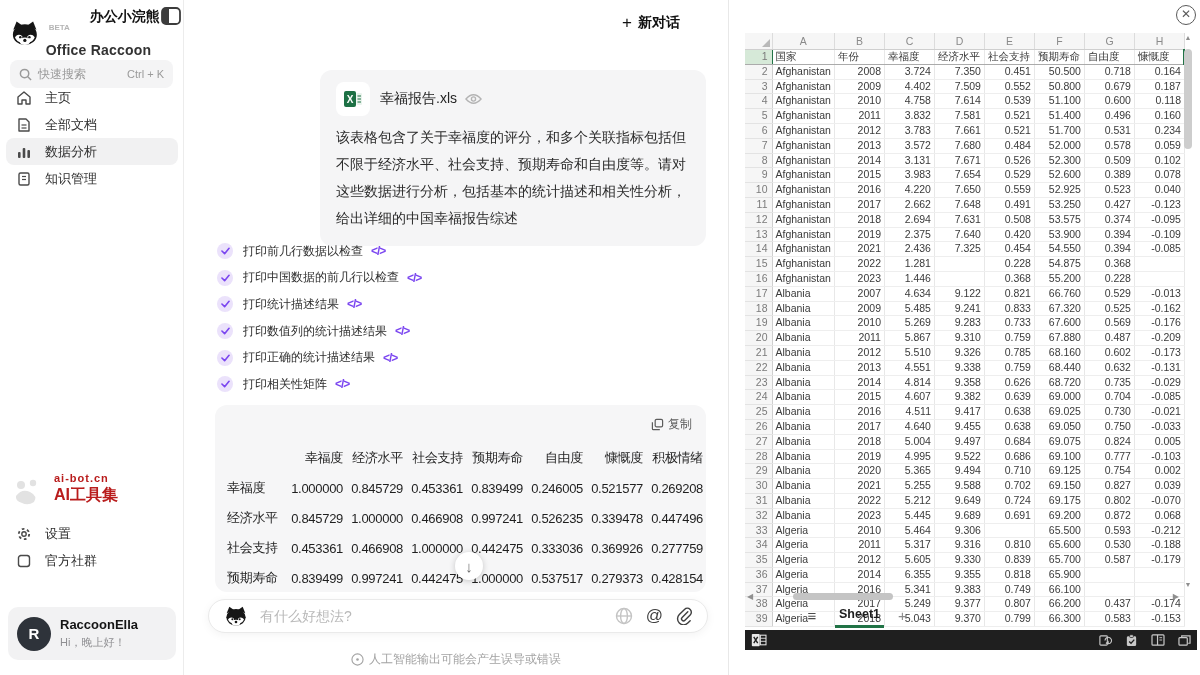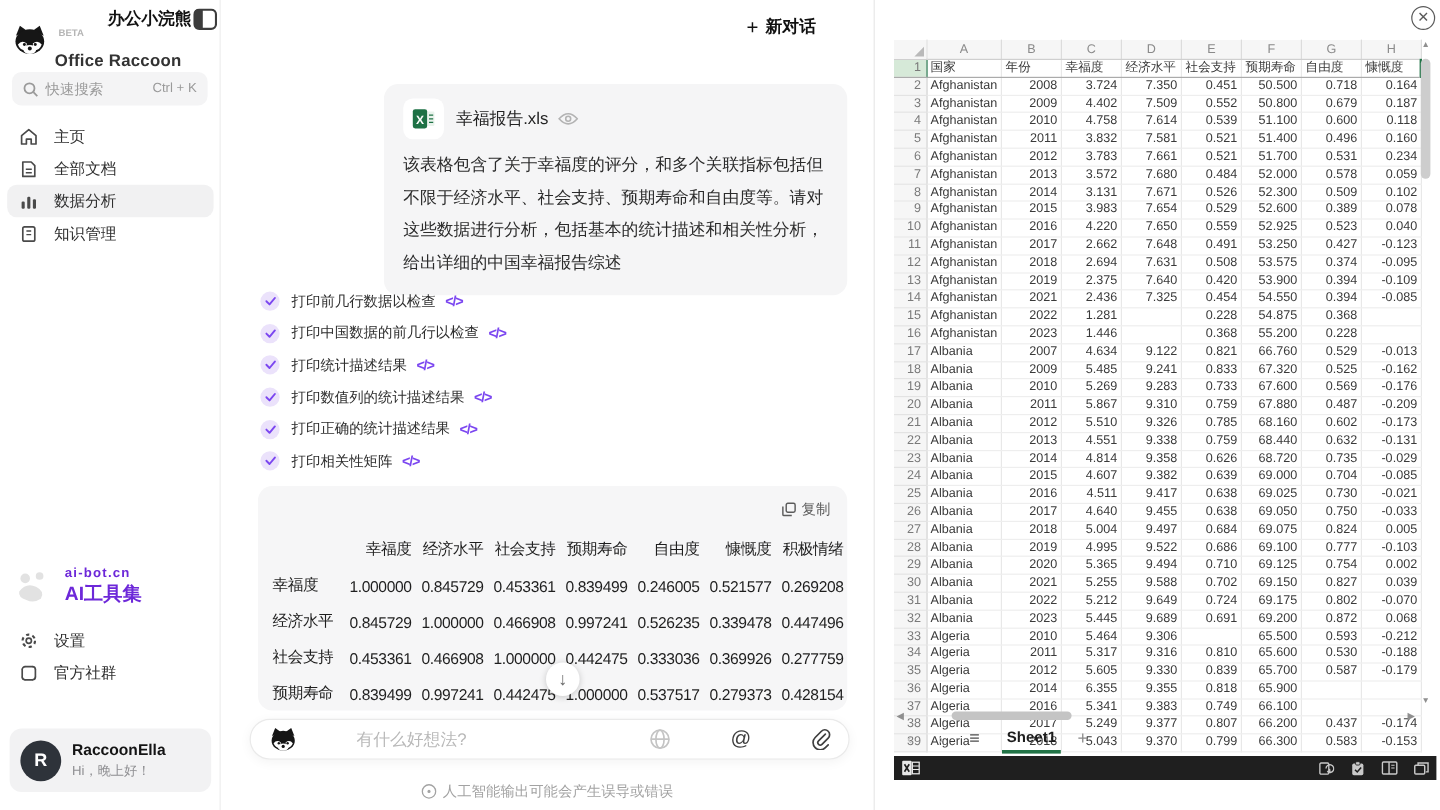--- a/index.html
+++ b/index.html
@@ -17,26 +17,26 @@
   .logo-txt { margin-left:6px; line-height:1; }
   .logo-title { font-size:14px; font-weight:700; color:#111;margin-left:44px; }
   .logo-beta { font-size:8px; color:#b5b5b5; font-weight:600; margin-left:3px; vertical-align:top; }
   .logo-sub { font-size:14px; font-weight:700; color:#333; margin-top:3px; letter-spacing:.2px; }
   .collapse-btn { position:absolute; right:0; top:4px; width:24px; height:24px; display:flex; align-items:center; justify-content:center; cursor:pointer; }
 
   .search-box { position:absolute; left:10px; top:60px; width:163px; height:28px; background:#f4f4f5; border-radius:8px; display:flex; align-items:center; padding:0 9px; }
   .search-txt { font-size:12px; color:#9a9a9a; margin-left:6px; flex:1; }
   .search-short { font-size:11px; color:#9a9a9a; }
 
-  .nav { position:absolute; left:6px; top:100px; width:172px; }
+  .nav { position:absolute; left:6px; top:84px; width:172px; }
   .nav-item { height:27px; display:flex; align-items:center; padding:0 10px; border-radius:8px; font-size:13px; color:#2f2f2f; cursor:pointer; }
   .nav-item .nic { width:16px; height:16px; margin-right:13px; color:#4a4a4a; }
   .nav-item.active { background:#f1f1f2; }
 
-  .watermark { position:absolute; left:12px; top:472px; display:flex; align-items:center; color:#6d28d9; }
+  .watermark { position:absolute; left:12px; top:472px; display:flex; align-items:flex-end; color:#b91c1c; }
   .wm-txt { margin-left:8px; }
   .wm1 { font-size:11px; font-weight:700; letter-spacing:1px; }
   .wm2 { font-size:16px; font-weight:700; margin-top:1px; }
 
   .bottom-nav { position:absolute; left:6px; top:520px; width:172px; }
 
   .user-card { position:absolute; left:8px; top:607px; width:168px; height:53px; background:#f2f2f3; border-radius:10px; display:flex; align-items:center; padding:0 9px; cursor:pointer; }
   .avatar { width:34px; height:34px; border-radius:50%; background:#2e333a; color:#fff; font-size:15px; font-weight:700; display:flex; align-items:center; justify-content:center; }
   .user-meta { margin-left:9px; }
   .user-name { font-size:13px; font-weight:700; color:#141414; }
@@ -63,21 +63,21 @@
   .out-block { position:absolute; left:31px; top:405px; width:491px; height:187px; background:#f6f6f7; border-radius:12px; overflow:hidden; }
   .copy-row { display:flex; justify-content:flex-end; align-items:center; padding:11px 14px 0; color:#5c5c5c; font-size:12px; cursor:pointer; }
   .copy-row span { margin-left:4px; }
   .matrix { margin:10px 0 0 12px; border-collapse:collapse; table-layout:fixed; font-size:13px; color:#1f1f1f; letter-spacing:-0.3px; }
   .matrix td { padding:0; height:30px; white-space:nowrap; }
   .matrix td.lbl { width:56px; text-align:left; }
   .matrix td.val { width:60px; text-align:right; }
 
   .scroll-btn { position:absolute; left:271px; top:552px; width:28px; height:28px; background:#fff; border-radius:50%; box-shadow:0 1px 6px rgba(0,0,0,.2); display:flex; align-items:center; justify-content:center; color:#6e6e6e; font-size:15px; cursor:pointer; }
 
-  .input-bar { position:absolute; left:24px; top:599px; width:500px; height:34px; background:#fff; border:1px solid #eaeaea; border-radius:22px; box-shadow:0 2px 10px rgba(0,0,0,.05); display:flex; align-items:center; padding:0 14px;gap:37px; }
+  .input-bar { position:absolute; left:24px; top:599px; width:500px; height:34px; background:#fff; border:1px solid #eaeaea; border-radius:22px; box-shadow:0 2px 10px rgba(0,0,0,.05); display:flex; align-items:center; padding:0 14px; }
   .input-bar input { flex:1; border:none; outline:none; font-size:14px; color:#333; margin-left:9px; background:transparent; font-family:"Liberation Sans",sans-serif; }
   .input-bar input::placeholder { color:#b9b9b9; }
   .ib-ic { margin-left:13px; cursor:pointer; display:flex; align-items:center; }
   .at-ic { font-size:17px; color:#3f3f3f; }
 
   .disclaimer { position:absolute; left:0; top:651px; width:100%; text-align:center; font-size:12px; color:#a3a3a3; display:flex; justify-content:center; align-items:center; }
   .disclaimer svg { margin-right:5px; }
 
   
   .preview { position:absolute; left:728px; top:0; width:472px; height:675px; background:#fff; border-left:1px solid #e8e8e8; }

